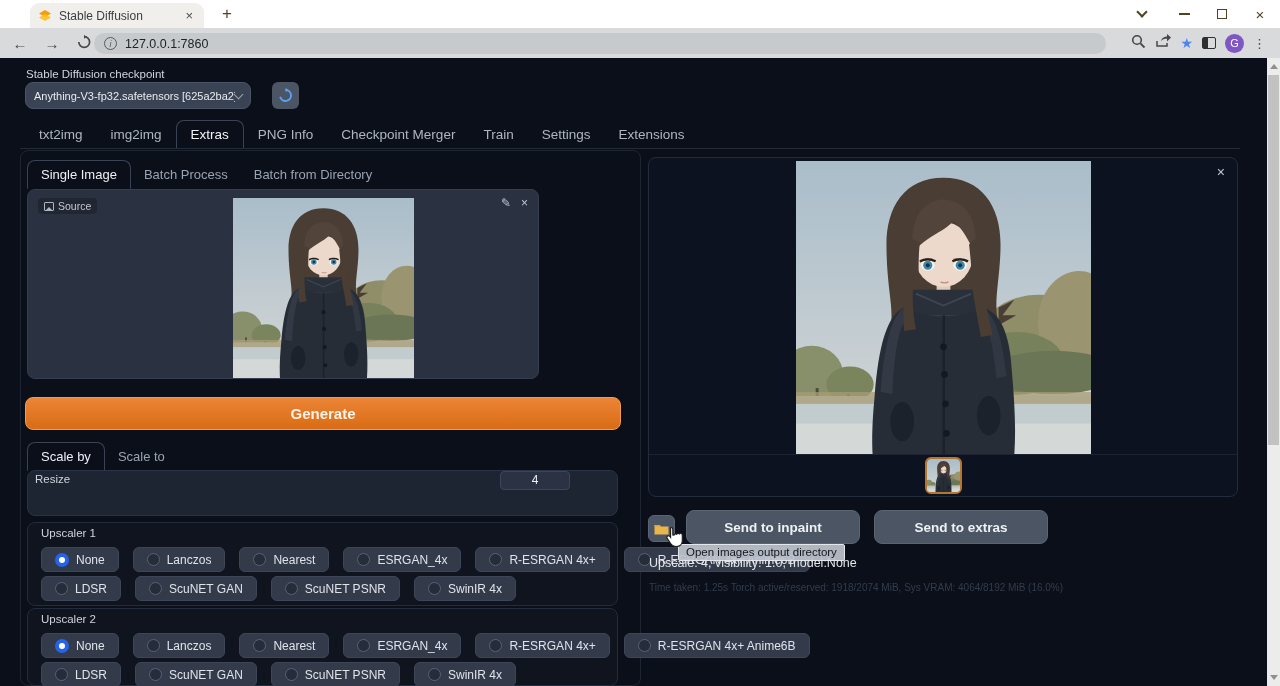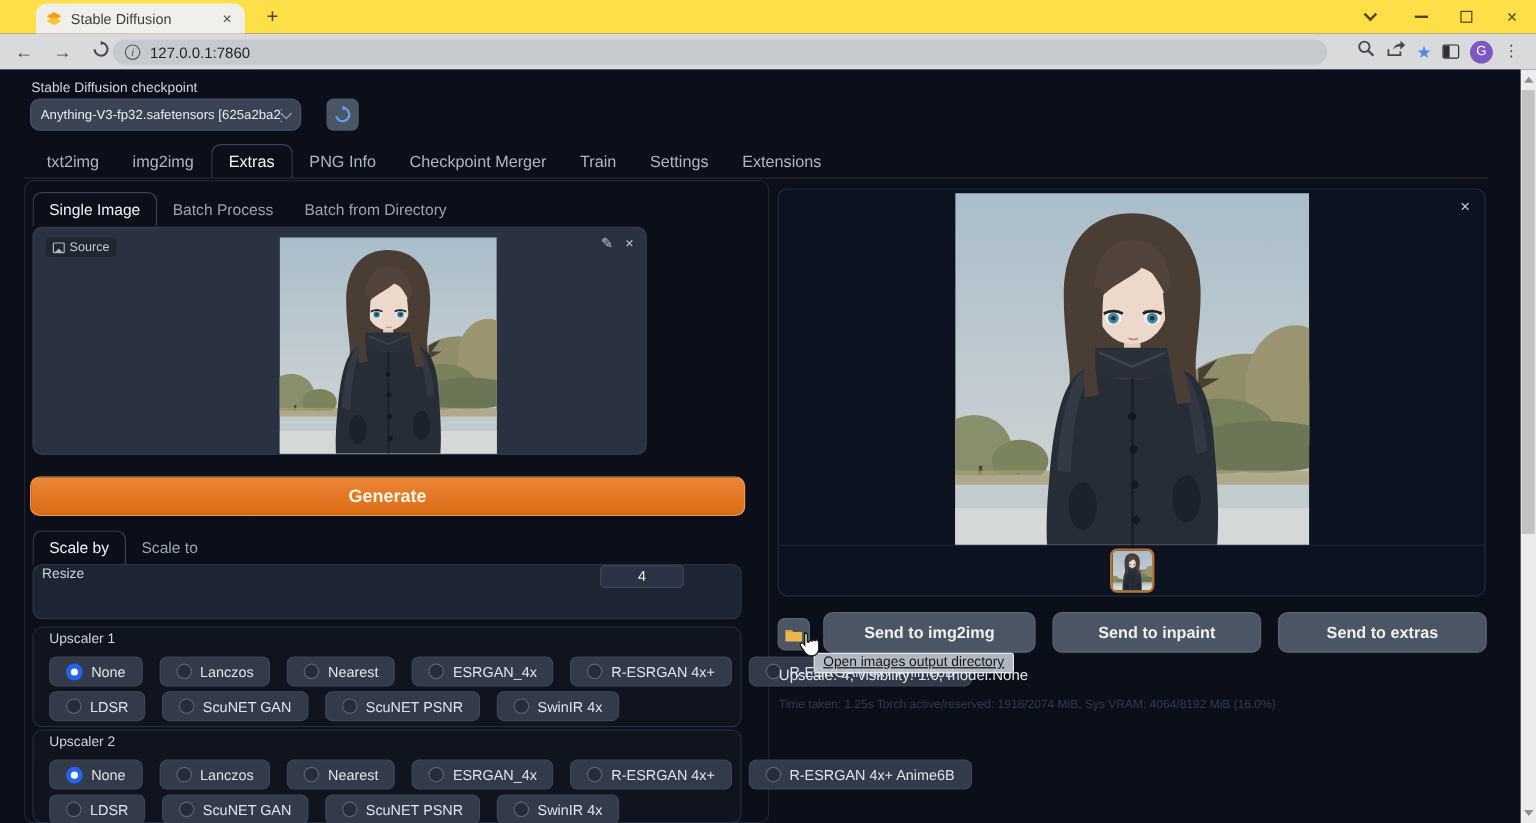--- a/index.html
+++ b/index.html
@@ -1,20 +1,20 @@
 <!DOCTYPE html>
 <html><head>
 <meta charset="utf-8">
 <style>
   html,body{margin:0;padding:0;background:#000;}
   *{box-sizing:border-box;font-family:"Liberation Sans","DejaVu Sans",sans-serif;}
   .screen{position:relative;width:1280px;height:686px;overflow:hidden;background:#0b0f19;}
 
   
-  .tabstrip{position:absolute;left:0;top:0;width:1280px;height:28px;background:#fde047;}
+  .tabstrip{position:absolute;left:0;top:0;width:1280px;height:28px;background:#ffffff;}
   .btab{position:absolute;left:30px;top:3px;width:174px;height:25px;background:#f1efeb;border-radius:9px 9px 0 0;display:flex;align-items:center;padding:0 8px;}
   .btab-title{font-size:12px;color:#3a3d42;flex:1;margin-left:7px;white-space:nowrap;overflow:hidden;}
   .btab-close{font-size:13px;color:#4a4d52;padding:0 3px;cursor:pointer;}
   .newtab{position:absolute;left:216px;top:3px;width:22px;height:22px;color:#4f4422;font-size:17px;line-height:22px;text-align:center;}
   .winctl{position:absolute;top:0;height:28px;display:flex;align-items:center;justify-content:center;color:#4f4422;}
   .chev{width:8px;height:8px;border-right:2px solid #4f4422;border-bottom:2px solid #4f4422;transform:rotate(45deg);margin-top:-4px;}
   .minbar{width:11px;height:2px;background:#4f4422;}
   .maxbox{width:10px;height:10px;border:1.6px solid #4f4422;}
   .toolbar{position:absolute;left:0;top:28px;width:1280px;height:30px;background:#d8dadb;display:flex;align-items:center;}
   .navic{width:24px;text-align:center;font-size:15px;color:#45484d;margin-left:8px;}
@@ -79,21 +79,21 @@
   
   .gallerybox{position:absolute;left:648px;top:99px;width:590px;height:340px;border:1px solid #232c3c;border-radius:8px;background:#0d1220;}
   .gal-close{position:absolute;right:12px;top:6px;color:#c3c9d4;font-size:14px;cursor:pointer;}
   .mainimg{position:absolute;left:147px;top:3px;width:295px;height:293px;}
   .thumbstrip{position:absolute;left:0;right:0;bottom:0;height:42px;border-top:1px solid #1c2331;display:flex;align-items:center;justify-content:center;}
   .thumb{width:37px;height:37px;border:2px solid #b8742f;border-radius:6px;overflow:hidden;background:#20262f;}
   .folder-btn{position:absolute;left:648px;top:457px;width:27px;height:27px;background:#4b5563;border:1px solid #5a6472;border-radius:6px;display:flex;align-items:center;justify-content:center;cursor:pointer;}
   .sendrow{position:absolute;left:686px;top:452px;display:flex;gap:14px;}
   .send-btn{height:34px;background:#4b5563;border:1px solid #5a6472;border-radius:8px;color:#eef1f4;font-size:13.5px;font-weight:bold;display:flex;align-items:center;justify-content:center;cursor:pointer;}
   .send-btn.b0{width:177px;}.send-btn.b1{width:174px;}.send-btn.b2{width:174px;}
-  .tooltip{position:absolute;left:678px;top:486px;background:rgba(190,196,205,.92);border:1px solid #e3e6ea;border-radius:2px;padding:1px 7px 2px;font-size:11.5px;color:#14171c;z-index:5;white-space:nowrap;text-decoration:underline;}
+  .tooltip{position:absolute;left:678px;top:486px;background:rgba(190,196,205,.92);border:1px solid #e3e6ea;border-radius:2px;padding:1px 7px 2px;font-size:11.5px;color:#14171c;z-index:5;white-space:nowrap;}
   .result-info{position:absolute;left:649px;top:498px;font-size:12.5px;color:#e3e6ea;z-index:2;white-space:nowrap;}
   .footer-stats{position:absolute;left:649px;top:524px;font-size:10px;color:#333c4d;z-index:1;white-space:nowrap;}
   .cursor{position:absolute;left:664px;top:468px;z-index:9;}
 </style>
 </head>
 <body>
 
 <div class="screen">
 
   <svg width="0" height="0" style="position:absolute">
@@ -381,21 +381,20 @@
       </div>
     </div>
 
     <div class="folder-btn">
       <svg width="15" height="12" viewBox="0 0 15 12">
         <path d="M0.5,2 L5.5,2 L7,3.6 L14.5,3.6 L14.5,11.5 L0.5,11.5 Z" fill="#e8b64c"></path>
         <path d="M0.5,2 L5.5,2 L7,3.6 L0.5,3.6 Z" fill="#d9a33d"></path>
       </svg>
     </div>
     <div class="sendrow" id="send-row">
-        <div class="send-btn b0">Send to img2img</div>
         <div class="send-btn b1">Send to inpaint</div>
         <div class="send-btn b2">Send to extras</div>
       </div>
 
     <div class="result-info">Upscale: 4, visibility: 1.0, model:None</div>
     <div class="tooltip">Open images output directory</div>
     <div class="footer-stats">Time taken: 1.25s  Torch active/reserved: 1918/2074 MiB, Sys VRAM: 4064/8192 MiB (16.0%)</div>
 
     <svg class="cursor" width="20" height="22" viewBox="0 0 20 22">
       <path d="M7,1.5 C8.2,1.5 8.8,2.3 8.8,3.4 L8.8,9 L10,9.2 C10,8.4 10.8,7.8 11.7,7.9 L12.8,8.3 C12.9,7.6 13.7,7.2 14.5,7.4 L15.5,7.9 C15.7,7.3 16.5,7 17.2,7.4 C18,7.8 18.3,8.4 18.3,9.4 L18.3,14.5 C18.3,18 16,20.5 12.5,20.5 C9.5,20.5 8,19.5 6.3,17 L3.2,12.4 C2.6,11.5 2.9,10.5 3.7,10 C4.4,9.6 5.2,9.8 5.8,10.5 L6.6,11.5 L6.6,3.4 C6.6,2.3 6.3,1.5 7,1.5 Z" fill="#ffffff" stroke="#1a1a1a" stroke-width="1.1"></path>

